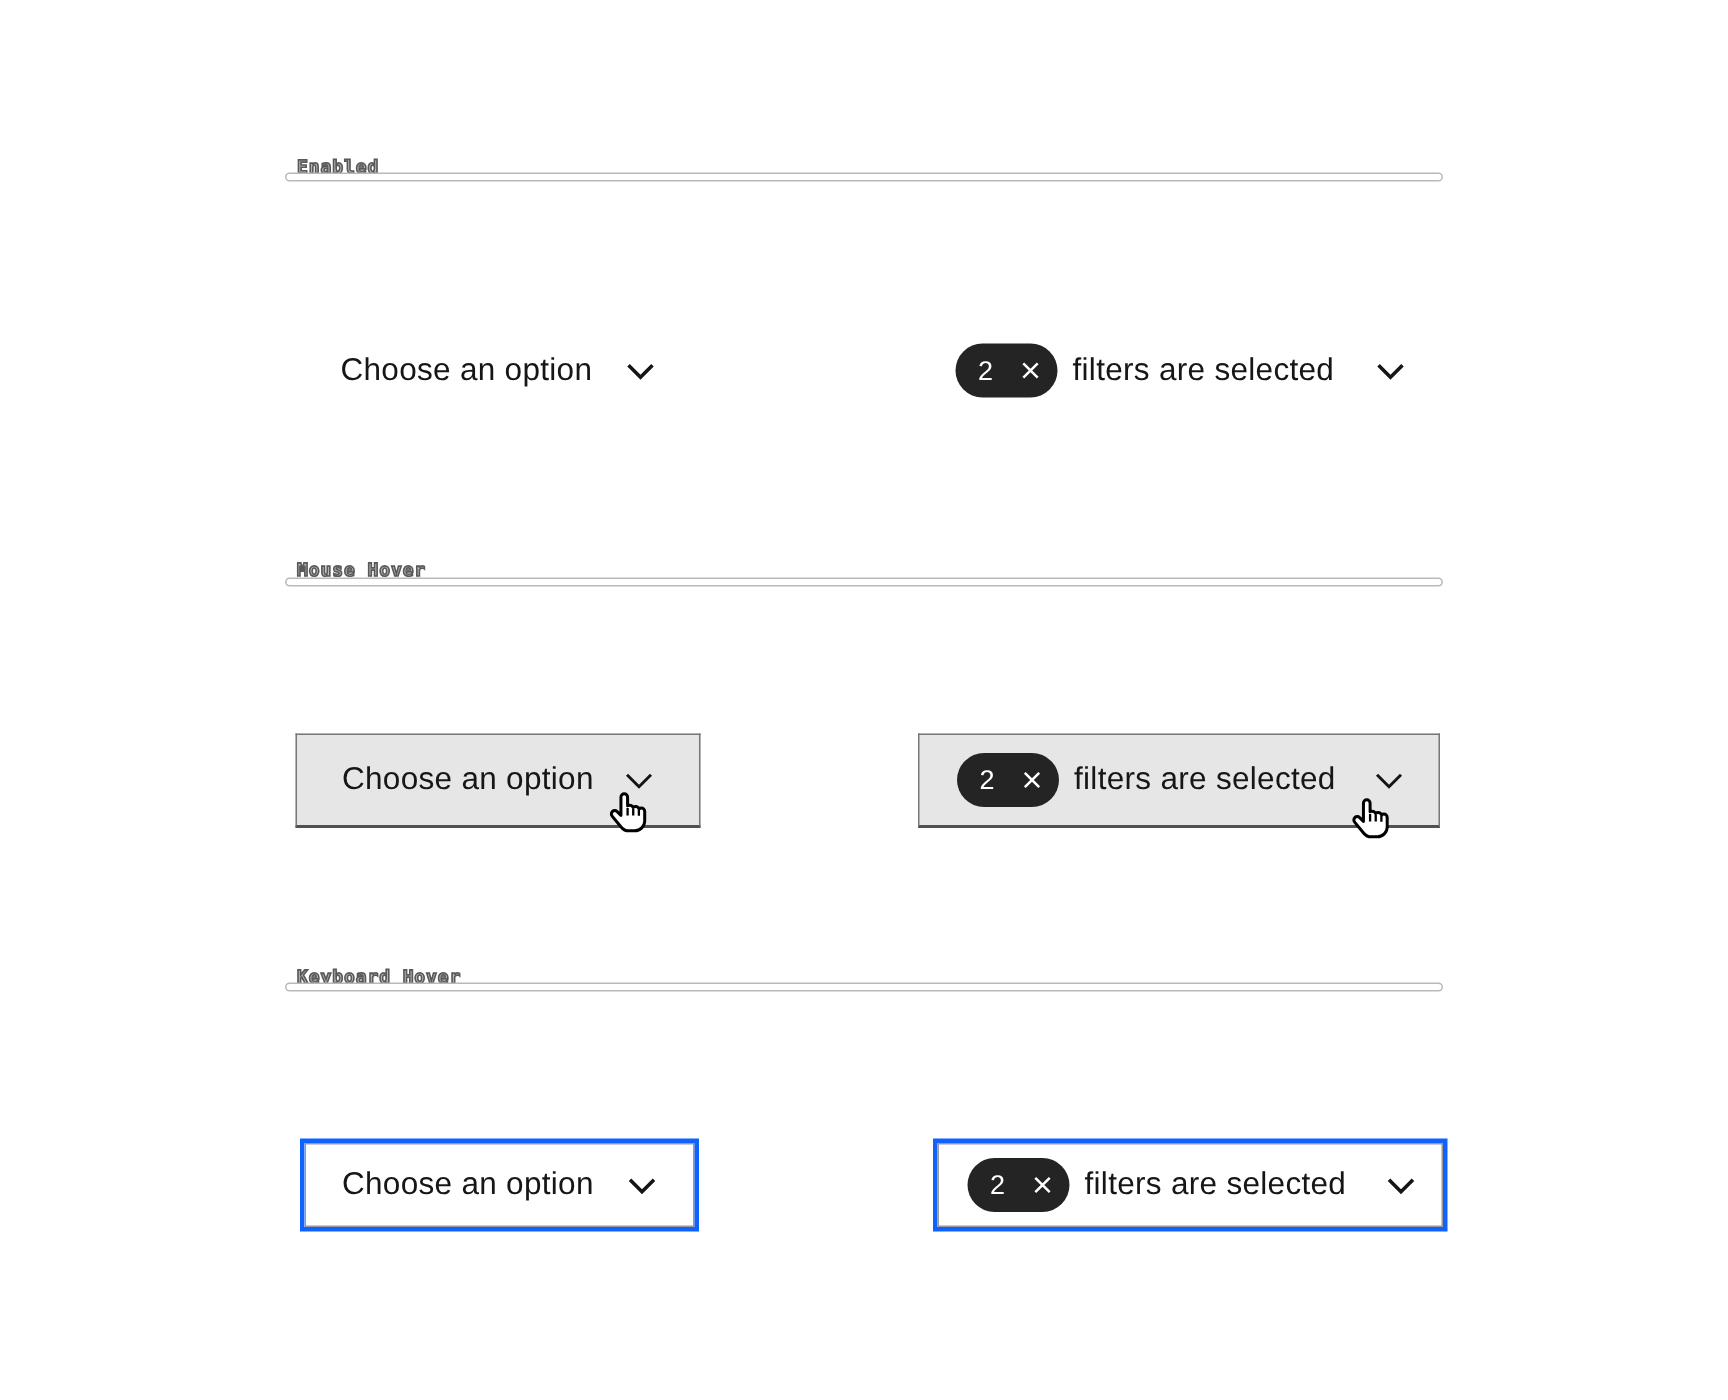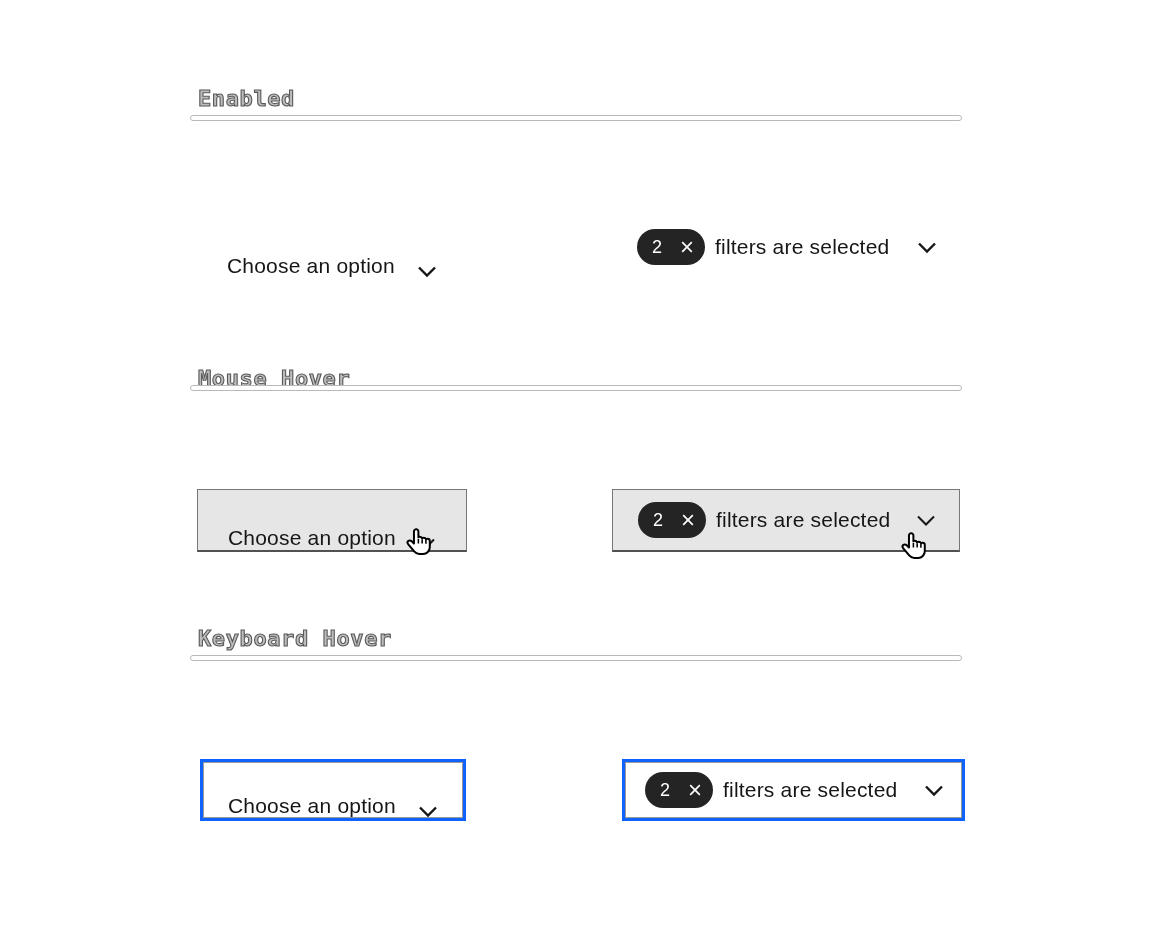--- a/index.html
+++ b/index.html
@@ -10,42 +10,43 @@
     color:var(--text,#161616);
     position:relative;
     overflow:hidden;
   }
   .canvas{position:absolute;inset:0;}
 
   
   .section-label{
     position:absolute;left:198px;
     font-family:"DejaVu Sans Mono", monospace;
-    font-weight:bold;font-size:22px;line-height:22px;
+    font-weight:bold;font-size:12px;line-height:22px;
     letter-spacing:0.6px;
     color:var(--header-fill,#bdbdbd);
+    margin-top:12px;
     -webkit-text-stroke:1.1px var(--header-stroke,#595959);
   }
 
   
   .rule{
     position:absolute;left:190px;width:772px;height:6px;
     box-sizing:border-box;background:#ffffff;
     border:1.5px solid var(--rule,#b6bbb8);
     border-radius:3px;
   }
 
   
   .field{
     position:absolute;display:flex;align-items:center;
     box-sizing:border-box;height:62px;
   }
   .field .label{font-size:21px;letter-spacing:0.2px;color:var(--text,#161616);white-space:nowrap;}
   .field .spacer{flex:1;}
-  .dd{width:270px;padding:0 30px;align-items:flex-end;}
+  .dd{width:270px;padding:0 30px;}
   .ms{width:348px;padding:0 23px 0 25px;}
 
   .state-hover{
     height:63px;
     background:var(--field-hover-bg,#e6e6e6);
     border:1px solid var(--field-border,#777777);
     border-bottom:2px solid var(--field-border-bottom,#515151);
   }
   .state-focus{
     border:3px solid var(--accent,#0f62fe);
@@ -99,21 +100,21 @@
     </span>
     <span class="label">filters are selected</span>
     <span class="spacer"></span>
     <span class="chevron">
       <svg width="20" height="13" viewBox="0 0 20 13">
           <polyline points="2,2.5 10,10.5 18,2.5" fill="none" stroke="#161616" stroke-width="2.4"></polyline>
         </svg>
     </span>
   </div>
 
-  <div class="section-label" style="top:368px">Mouse Hover</div>
+  <div class="section-label" style="top:357px">Mouse Hover</div>
   <div class="rule" style="top:385px"></div>
 
   <div class="field dd state-hover" style="left:197px;top:489px">
     <span class="label">Choose an option</span>
     <span class="spacer"></span>
     <span class="chevron">
       <svg width="20" height="13" viewBox="0 0 20 13">
           <polyline points="2,2.5 10,10.5 18,2.5" fill="none" stroke="#161616" stroke-width="2"></polyline>
         </svg>
     </span>

